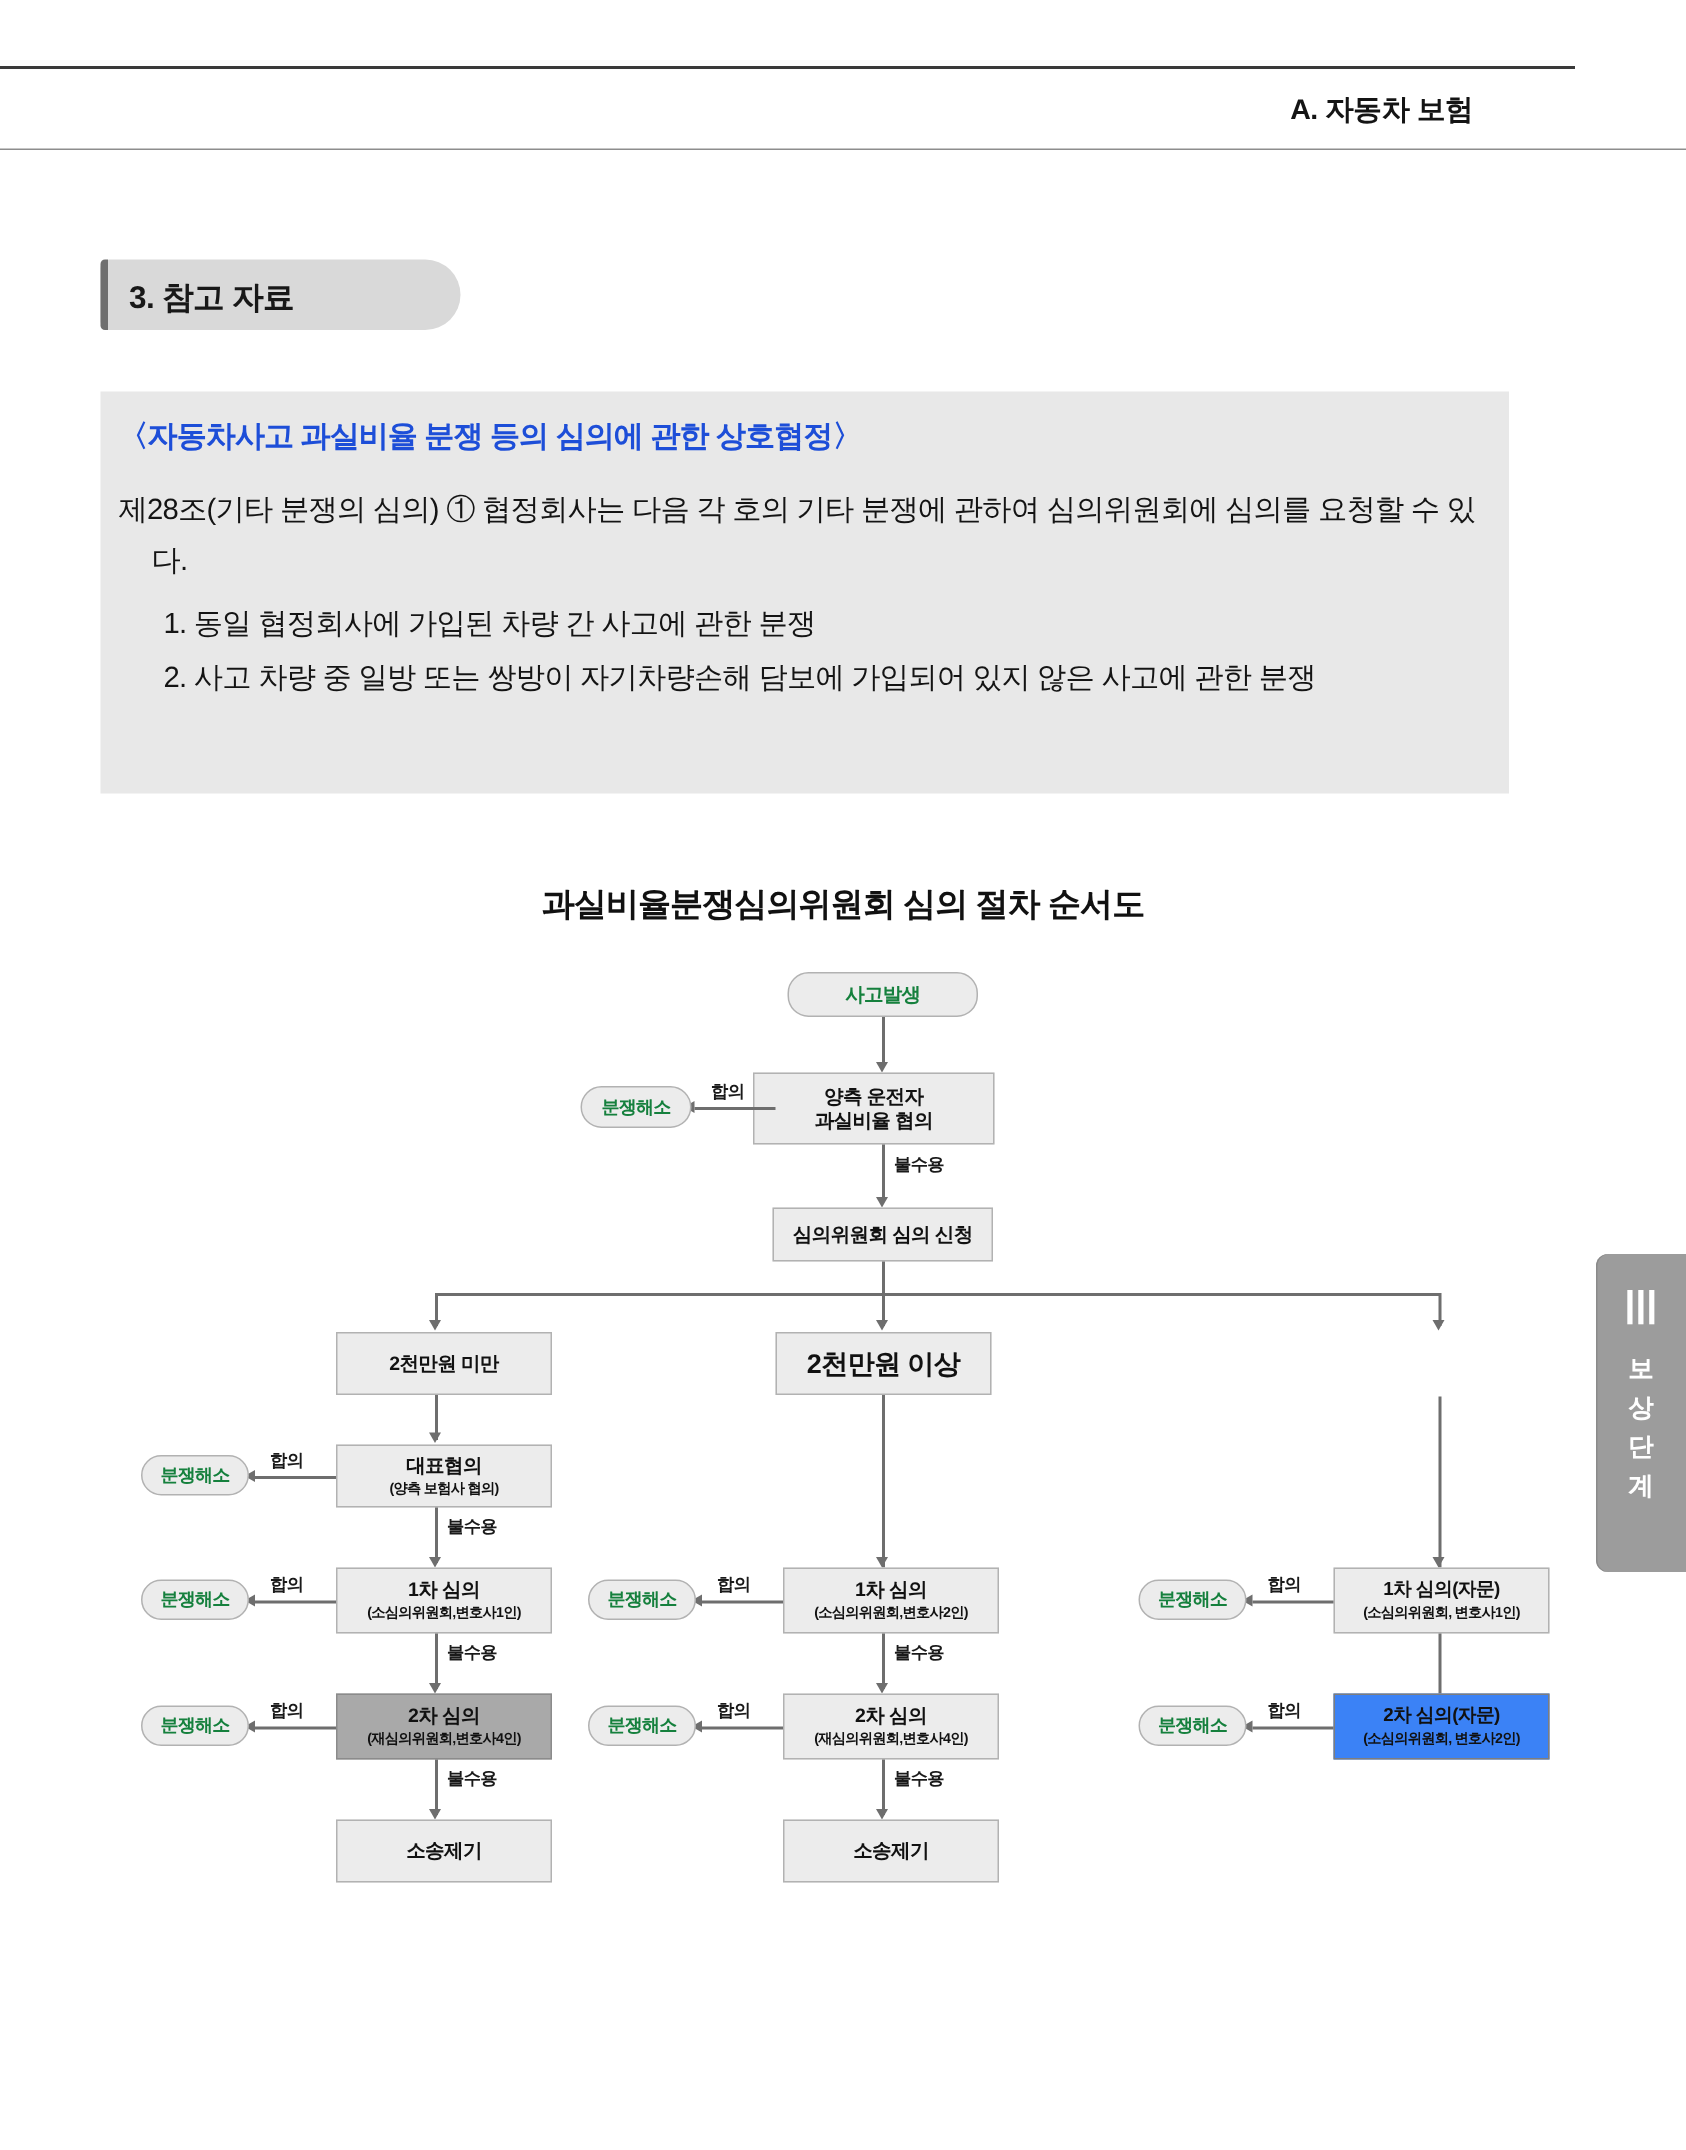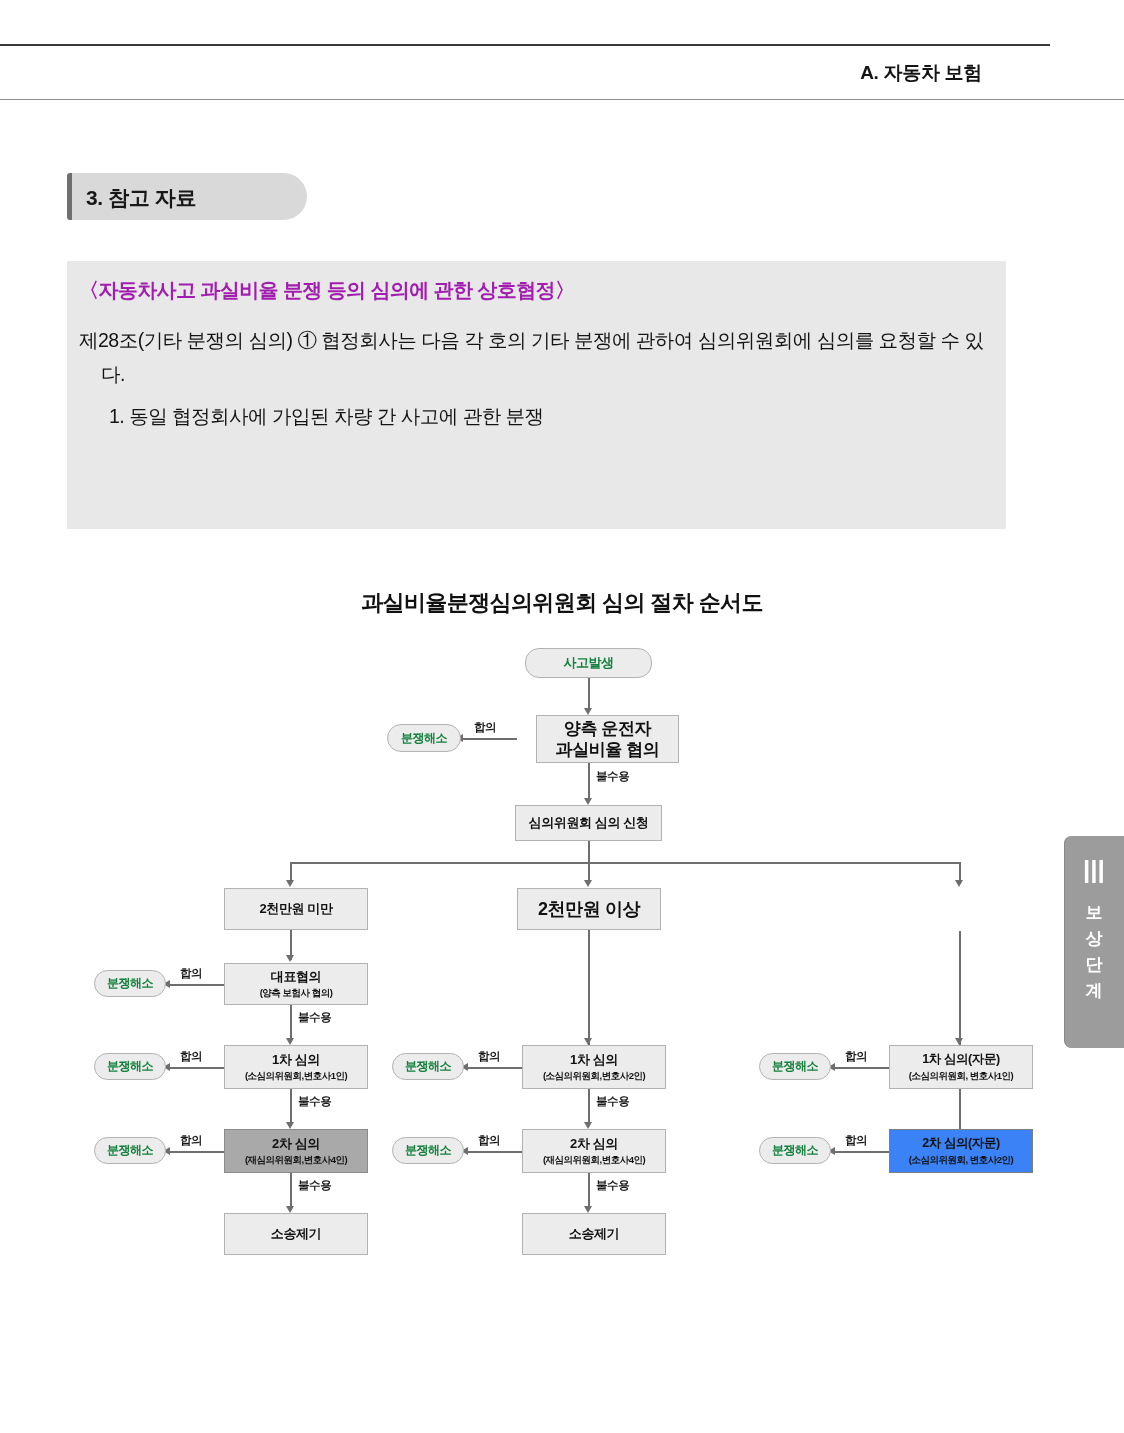--- a/index.html
+++ b/index.html
@@ -81,21 +81,21 @@
     height: 268px;
     background: #e8e8e8;
   }
   .quote-title {
     position: absolute;
     left: 12px;
     top: 16px;
     font-size: 20px;
     font-weight: 700;
     letter-spacing: -0.6px;
-    color: #a21caf;
+    color: #1d4ed8;
   }
   .quote-article {
     position: absolute;
     left: 12px;
     top: 62px;
     width: 915px;
     font-size: 19.5px;
     line-height: 34px;
     letter-spacing: -0.5px;
     color: #141414;
@@ -266,34 +266,35 @@
 <div class="quote-box">
   <div class="quote-title">〈자동차사고 과실비율 분쟁 등의 심의에 관한 상호협정〉</div>
   <div class="quote-article">
     <span class="cont">
       <span class="art-no">제28조(기타 분쟁의 심의)</span>
       <span>① 협정회사는 다음 각 호의 기타 분쟁에 관하여 심의위원회에 심의를 요청할 수 있다.</span>
     </span>
   </div>
   <div class="quote-list">
     <div class="li">1. 동일 협정회사에 가입된 차량 간 사고에 관한 분쟁</div>
+    <div class="li">2. 사고 차량 중 일방 또는 쌍방이 자기차량손해 담보에 가입되어 있지 않은 사고에 관한 분쟁</div>
   </div>
 </div>
 
 <div class="fig-title">과실비율분쟁심의위원회 심의 절차 순서도</div>
 
 <div class="flow">
 
   <div class="pill" style="left:465px; top:18px; width:127px; height:30px; font-size:13px;">
     <span>사고발생</span>
   </div>
   <div class="line" style="left:528px; top:48px; width:1.5px; height:32px;"></div>
   <div class="arrow-down" style="left:524px; top:78px;"></div>
 
-  <div class="node" style="left:476px; top:85px; width:143px; height:48px; font-size:17px;">
+  <div class="node" style="left:442px; top:85px; width:161px; height:48px; font-size:13px;">
     <div>양측 운전자</div>
     <div>과실비율 협의</div>
   </div>
 
   <div class="line" style="left:403px; top:108px; width:54px; height:1.5px;"></div>
   <div class="arrow-left" style="left:396px; top:104px;"></div>
   <div class="lbl" style="left:414px; top:90px;">합의</div>
   <div class="pill" style="left:327px; top:94px; width:74px; height:28px;">
     <span>분쟁해소</span>
   </div>

